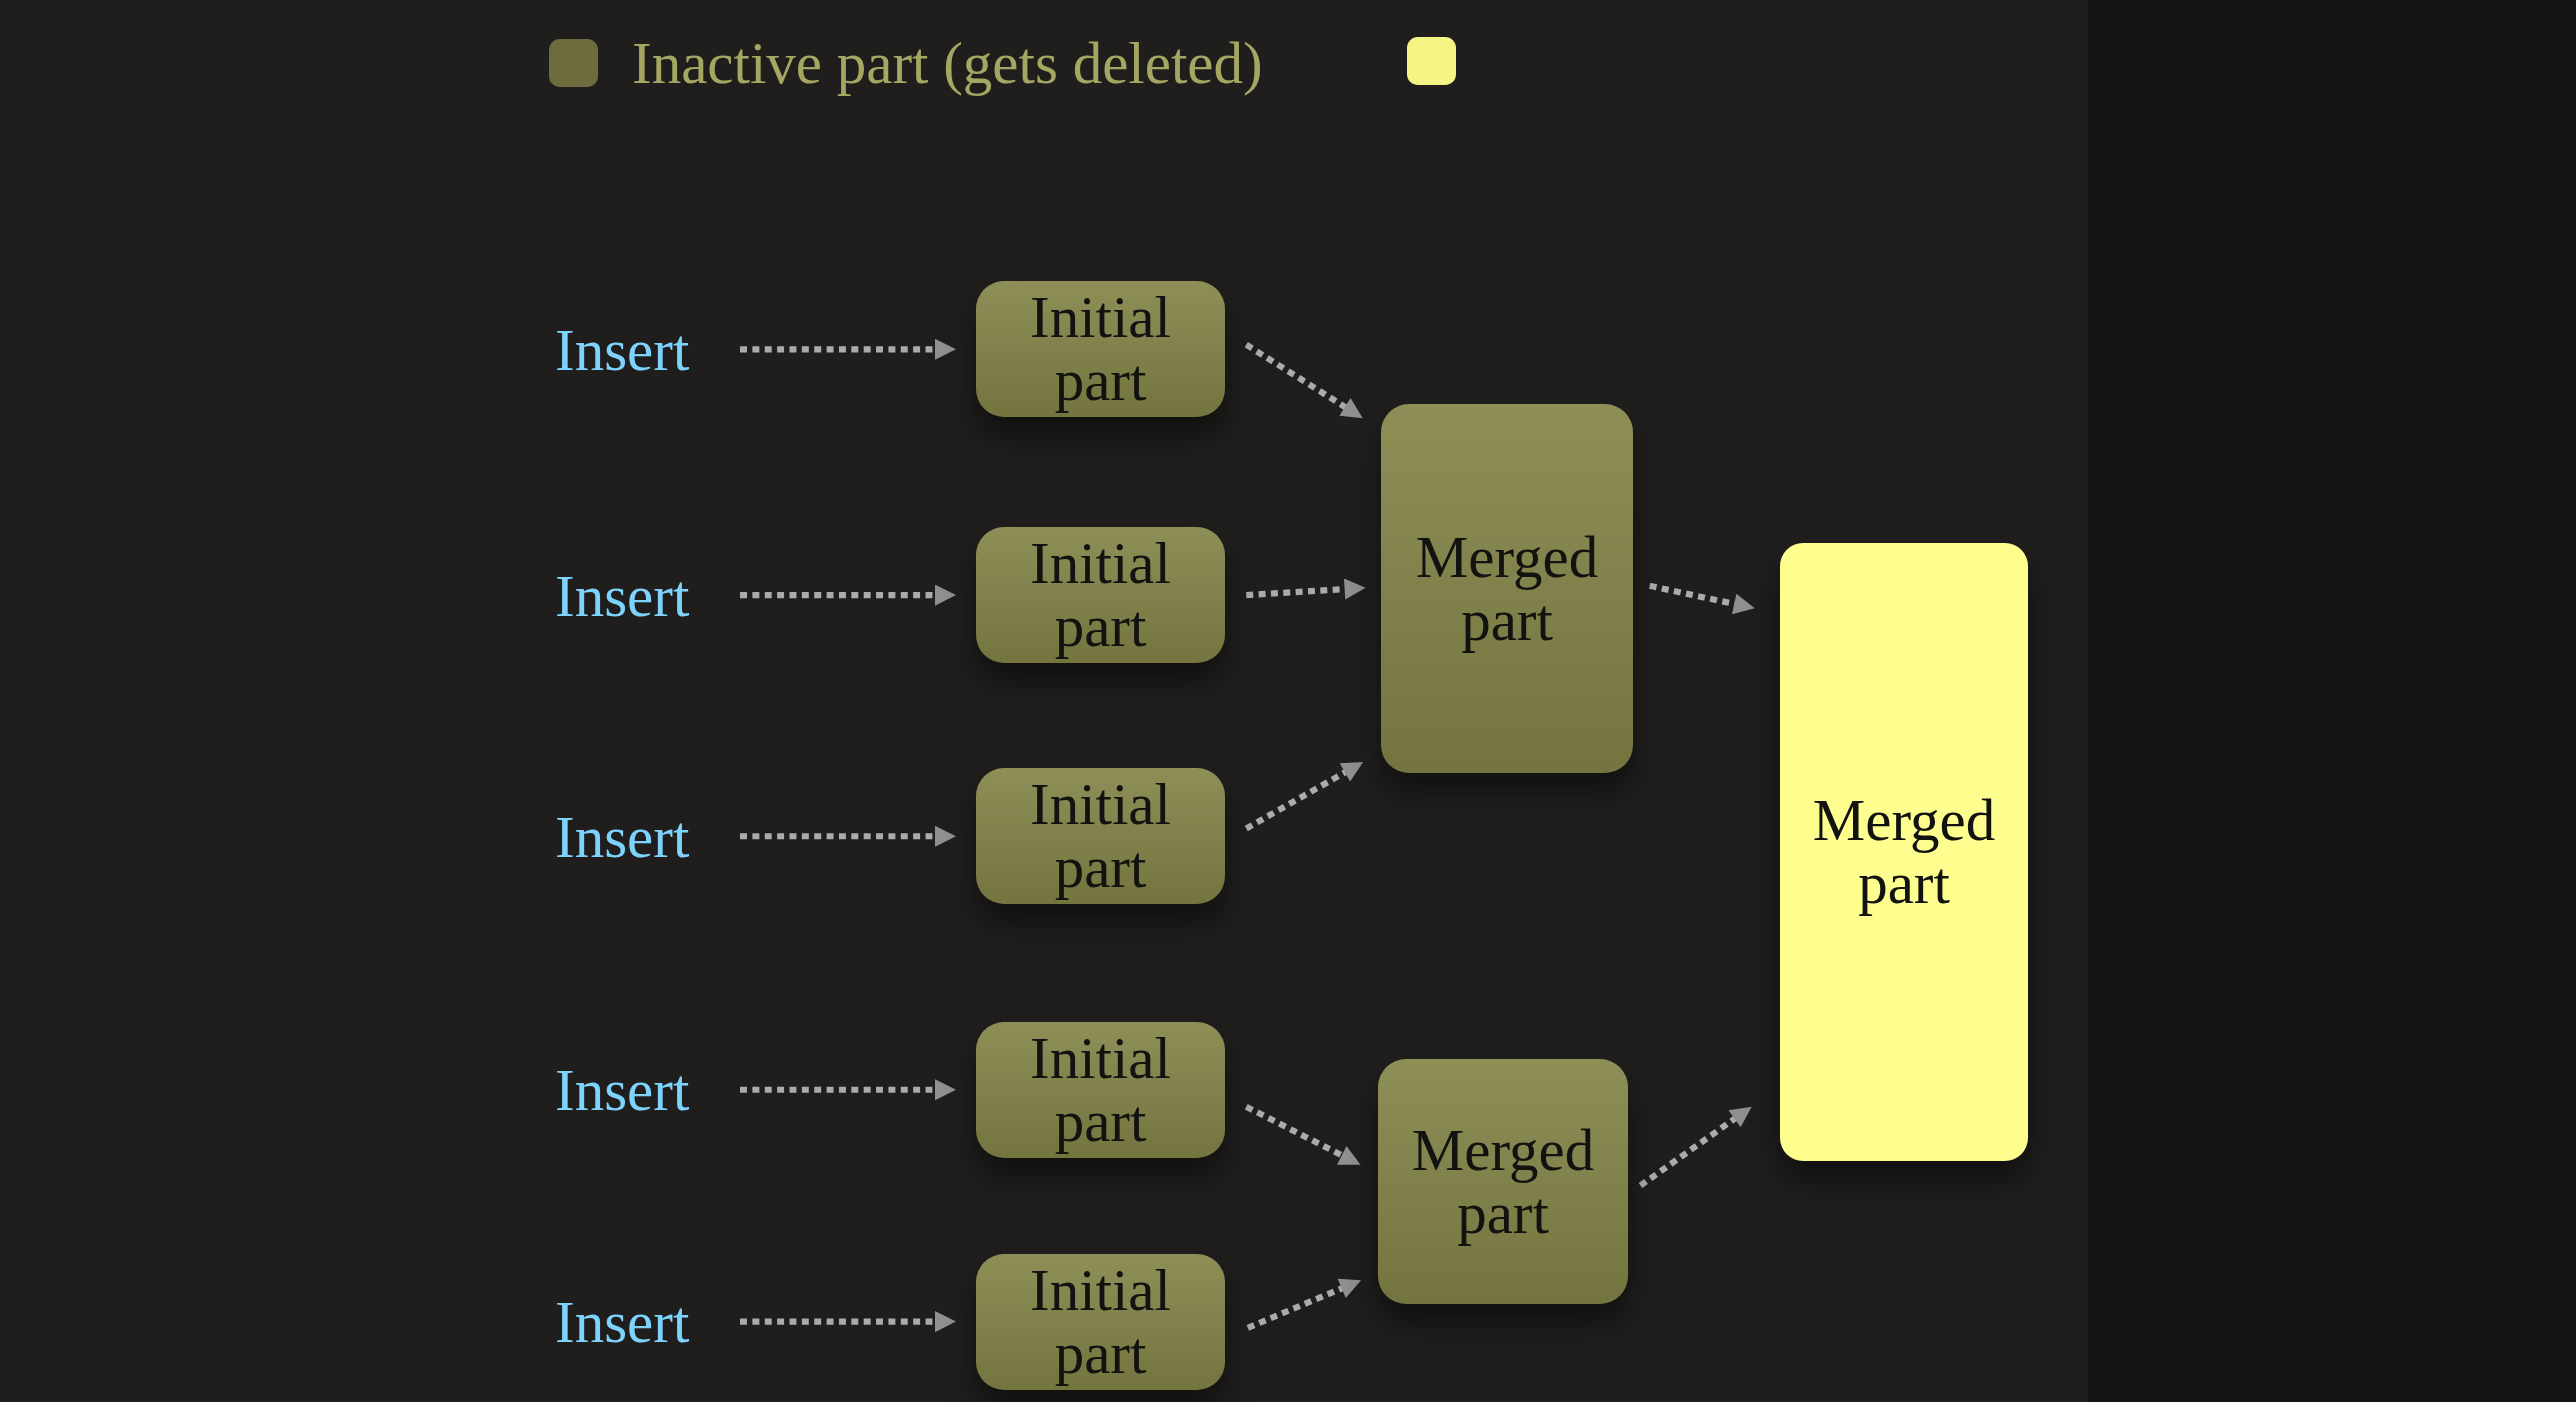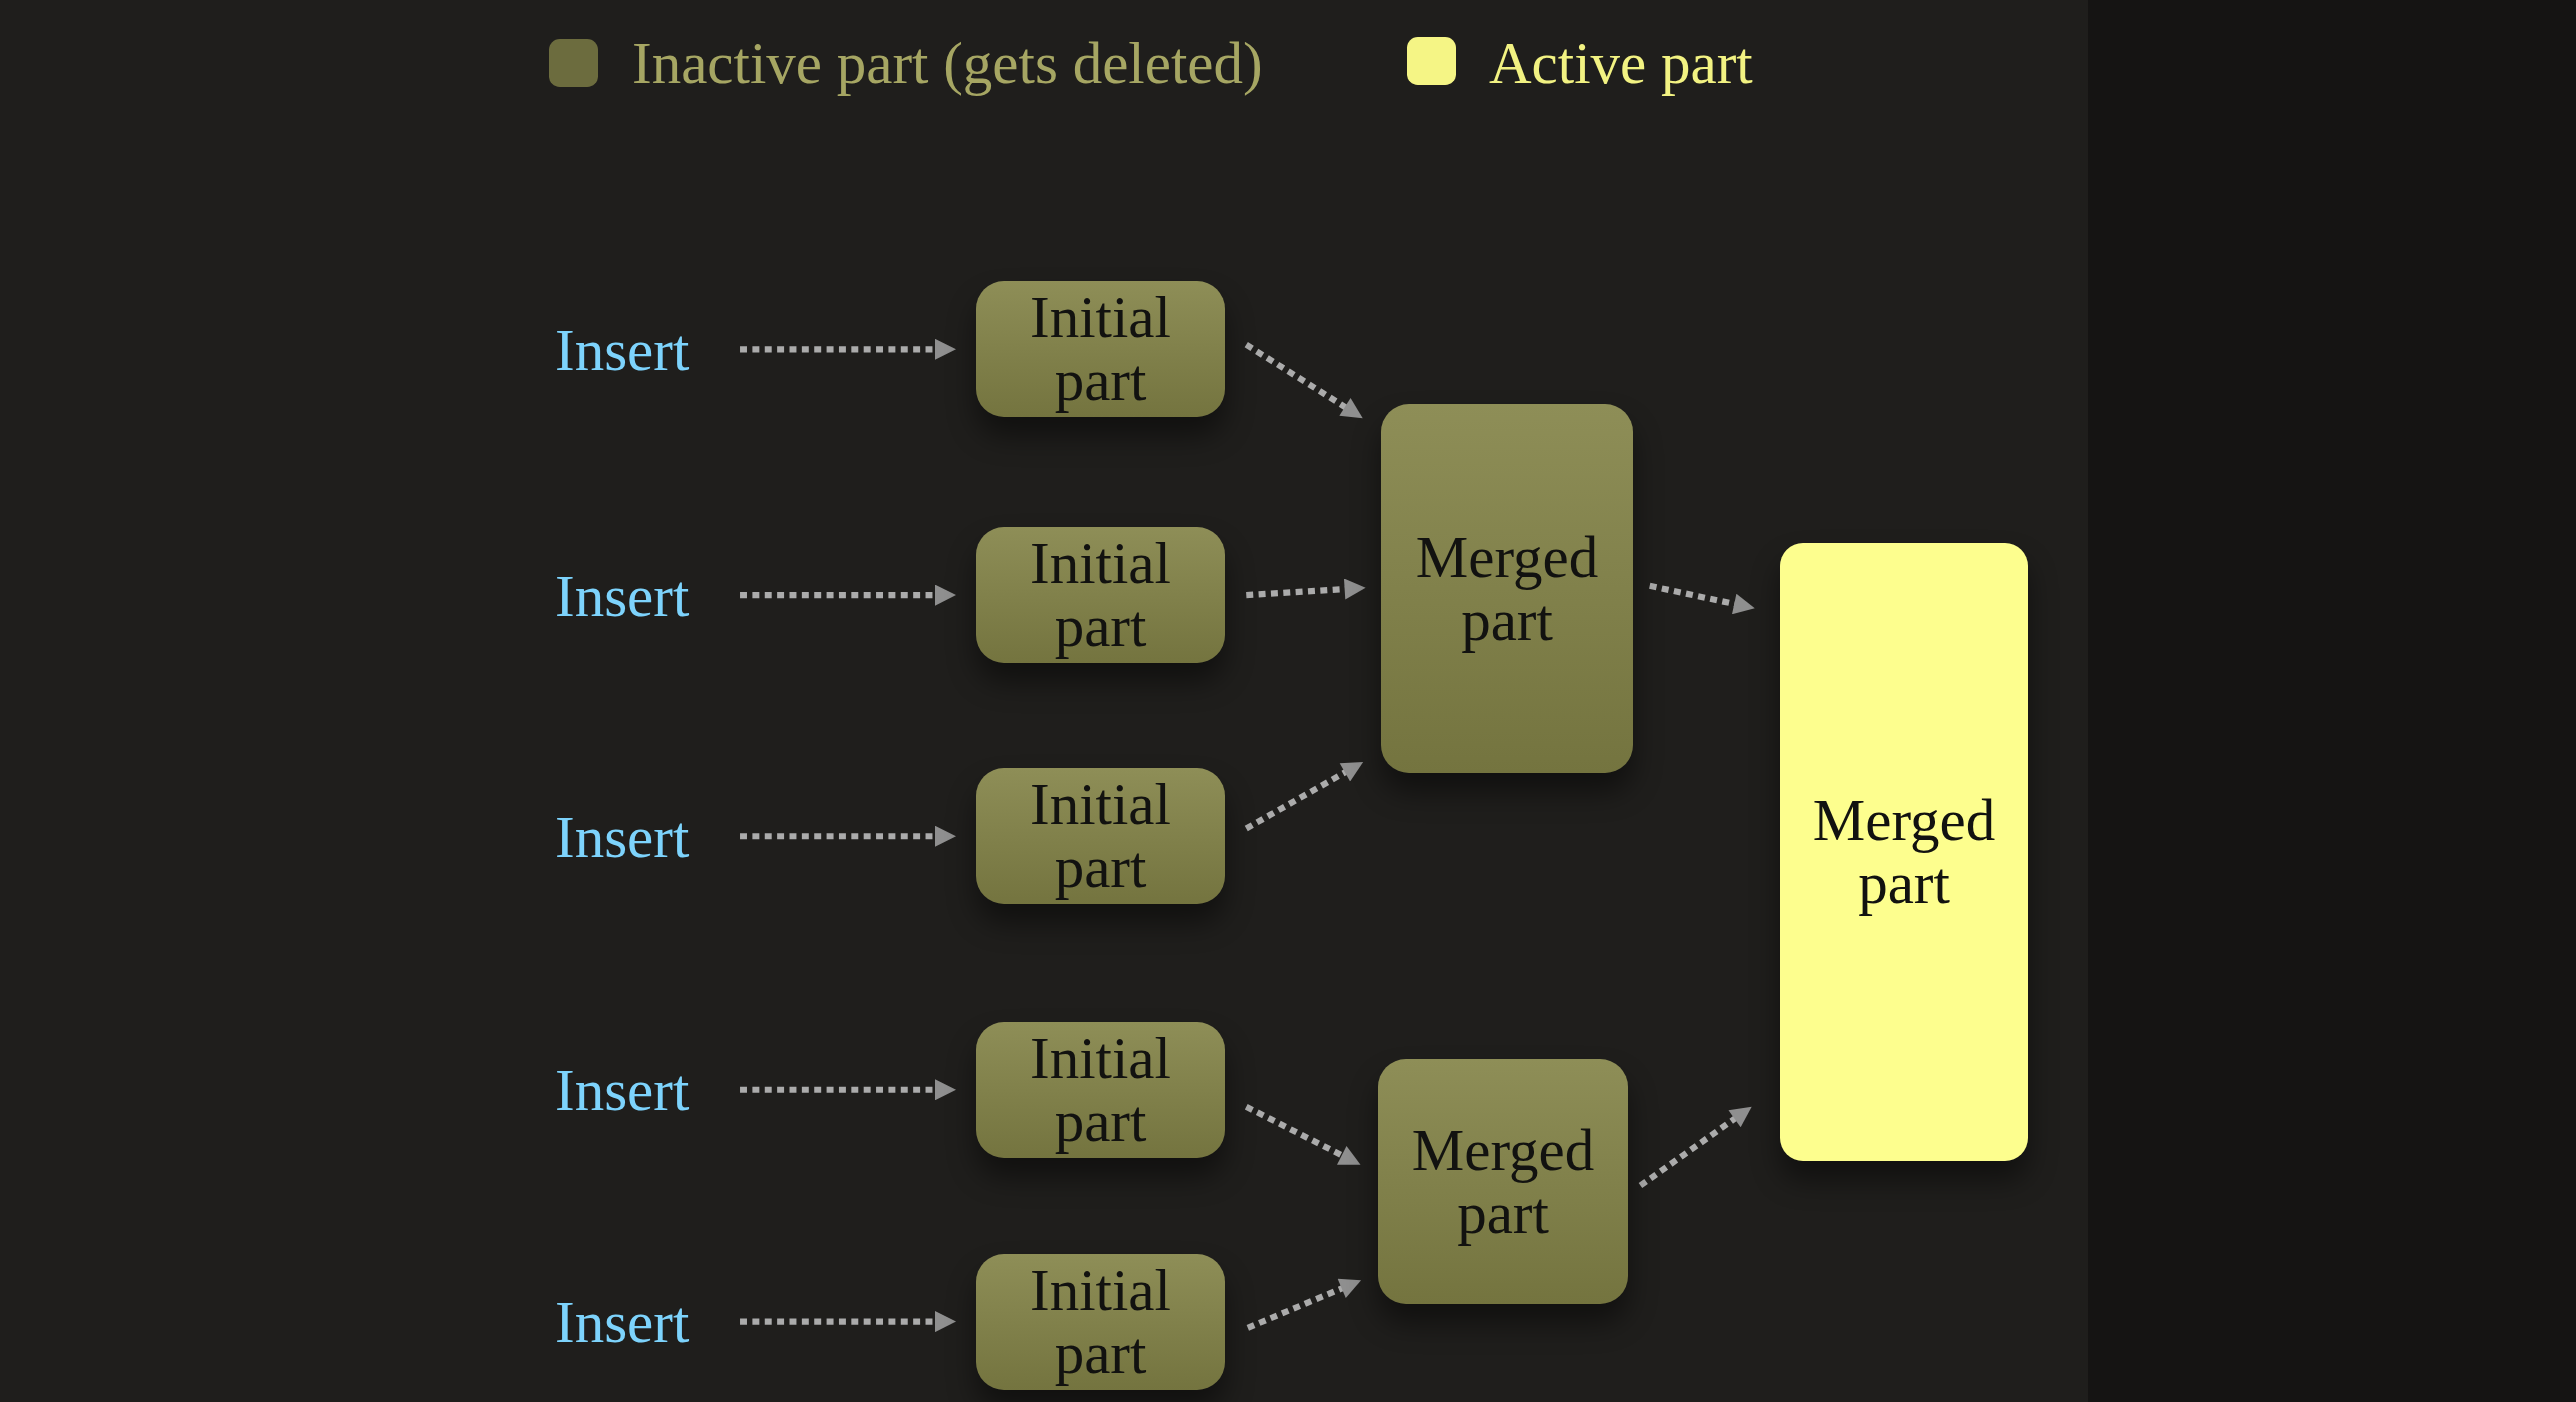--- a/index.html
+++ b/index.html
@@ -47,21 +47,20 @@
   #arrows line{stroke:#ababab;stroke-width:8;stroke-dasharray:9 7;}
 </style>
 </head>
 <body>
 
 <div id="canvas">
 
   <div class="swatch inactive"></div>
   <div class="legend-label inactive">Inactive part (gets deleted)</div>
   <div class="swatch active"></div>
-  <div class="legend-label active">Active part</div>
 
   <div class="insert-label" style="top:315px">Insert</div>
   <div class="insert-label" style="top:561px">Insert</div>
   <div class="insert-label" style="top:802px">Insert</div>
   <div class="insert-label" style="top:1055px">Insert</div>
   <div class="insert-label" style="top:1287px">Insert</div>
 
   <svg id="arrows" viewBox="0 0 3332 1814" xmlns="http://www.w3.org/2000/svg">
     <defs>
       <marker id="ah" viewBox="0 0 10 10" refX="1" refY="5" markerWidth="4.2" markerHeight="3.4" orient="auto">

